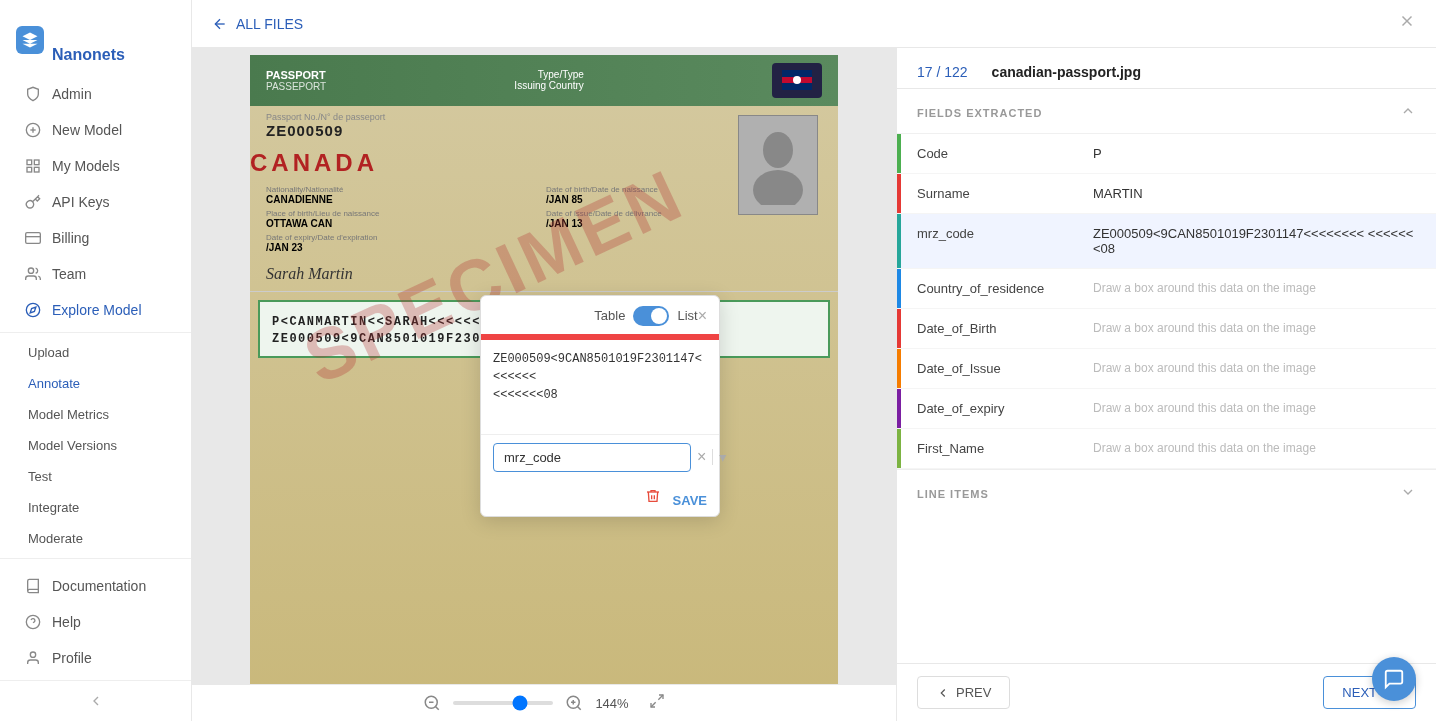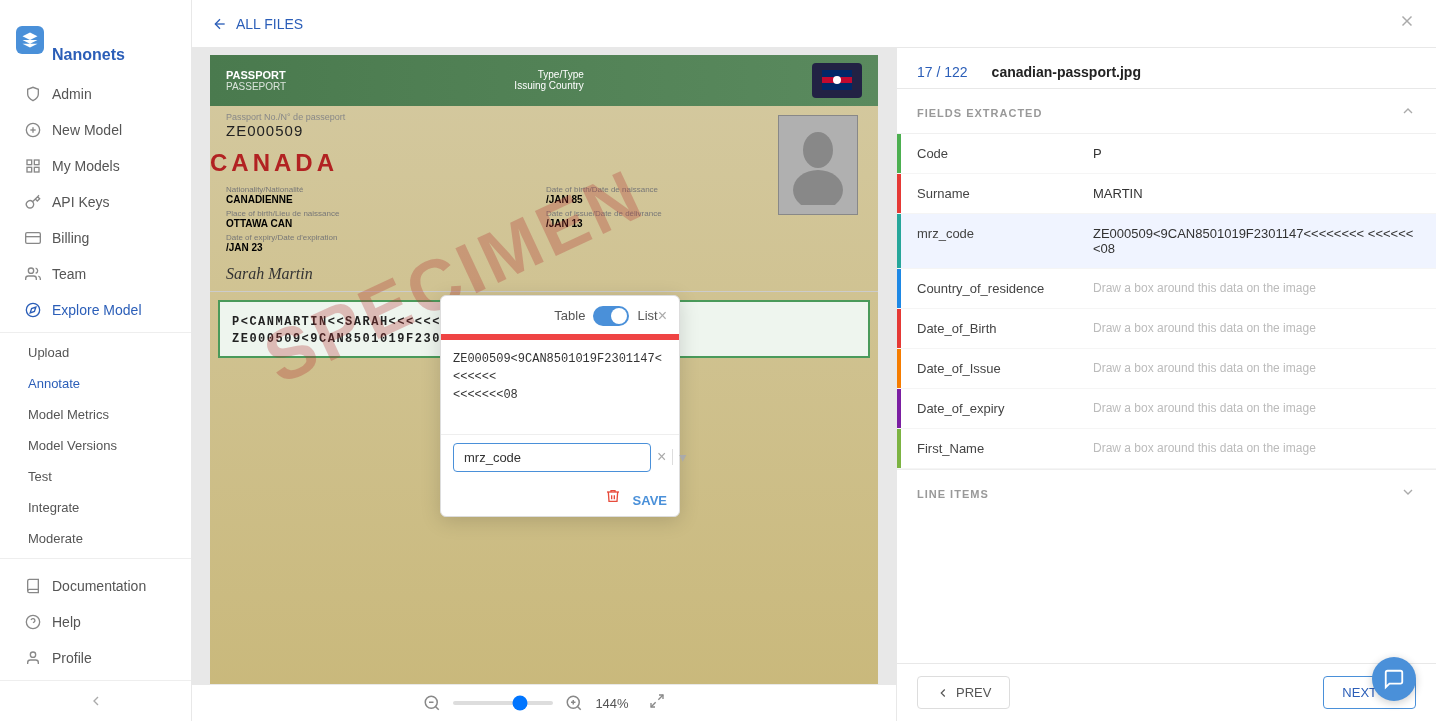--- a/index.html
+++ b/index.html
@@ -26,21 +26,21 @@
     
     .topbar { display: flex; align-items: center; justify-content: space-between; padding: 0 20px; height: 48px; background: #fff; border-bottom: 1px solid #e8e8e8; }
     .topbar-left { display: flex; align-items: center; gap: 8px; color: #2b5eb8; font-size: 14px; cursor: pointer; }
     .topbar-close { cursor: pointer; color: #aaa; font-size: 20px; }
 
     
     .viewer-area { flex: 1; display: flex; overflow: hidden; }
     .passport-viewer { flex: 1; overflow: hidden; position: relative; background: #e8e8e8; display: flex; align-items: center; justify-content: center; }
 
     
-    .passport-img-container { position: relative; width: 668px; height: 660px; overflow: hidden; }
+    .passport-img-container { position: relative; width: 588px; height: 660px; overflow: hidden; }
 
     
     .annotation-popup { position: absolute; top: 240px; left: 230px; background: #fff; border: 1px solid #ddd; border-radius: 6px; box-shadow: 0 4px 20px rgba(0,0,0,0.15); width: 240px; z-index: 10; }
     .annotation-popup-header { display: flex; align-items: center; justify-content: flex-end; padding: 10px 12px 8px; border-bottom: 6px solid #ef4444; }
     .annotation-popup-toggle { display: flex; align-items: center; gap: 8px; font-size: 13px; color: #555; }
     .toggle-switch { width: 36px; height: 20px; background: #4a90d9; border-radius: 10px; position: relative; cursor: pointer; }
     .toggle-switch::after { content: ''; position: absolute; top: 2px; left: 18px; width: 16px; height: 16px; background: white; border-radius: 50%; }
     .annotation-popup-close { color: #aaa; cursor: pointer; font-size: 16px; }
     .annotation-textarea { width: 100%; padding: 10px 12px; font-size: 12px; font-family: 'Courier New', monospace; border: none; resize: none; height: 90px; outline: none; color: #333; line-height: 1.5; }
     .annotation-field-row { display: flex; align-items: center; gap: 6px; padding: 8px 12px; border-top: 1px solid #eee; }
@@ -289,21 +289,21 @@
                   <rect width="30" height="20" fill="#002868"></rect>
                   <rect y="7" width="30" height="6" fill="#BF0A30"></rect>
                   <circle cx="15" cy="10" r="4" fill="white"></circle>
                 </svg>
             </div>
           </div>
 
           <div style="display:flex; justify-content:space-between; padding:6px 16px; font-size:10px; color:#444;">
             <div>
               <div style="color:#888; font-size:9px;">Passport No./N° de passeport</div>
-              <div style="font-size:15px; font-weight:400; color:#222; letter-spacing:1px;">ZE000509</div>
+              <div style="font-size:15px; font-weight:700; color:#222; letter-spacing:1px;">ZE000509</div>
             </div>
           </div>
 
           <div style="text-align:left; font-size:24px; font-weight:900; color:#b22222; letter-spacing:4px; padding:4px 0;">CANADA</div>
 
           <div style="padding:4px 16px; font-size:10px; display:grid; grid-template-columns:1fr 1fr; gap:4px;">
             <div>
                 <div style="color:#777; font-size:8px;">Nationality/Nationalité</div>
                 <div style="font-weight:600; font-size:10px;">CANADIENNE</div>
               </div>

